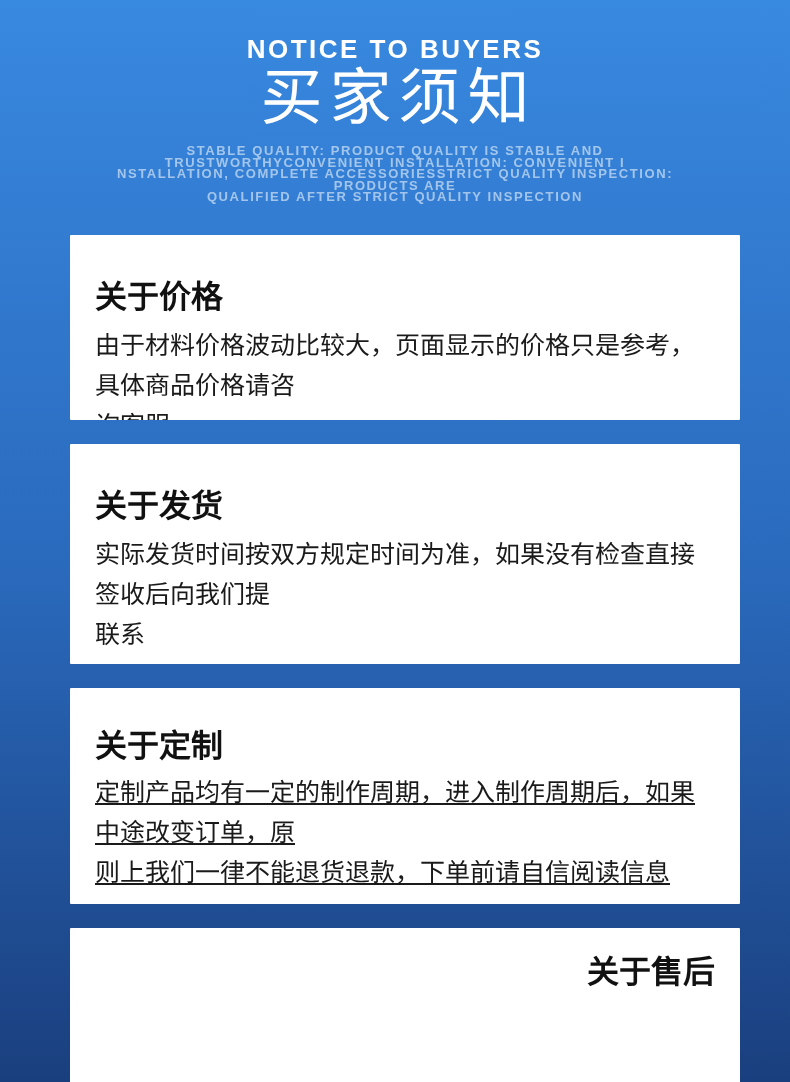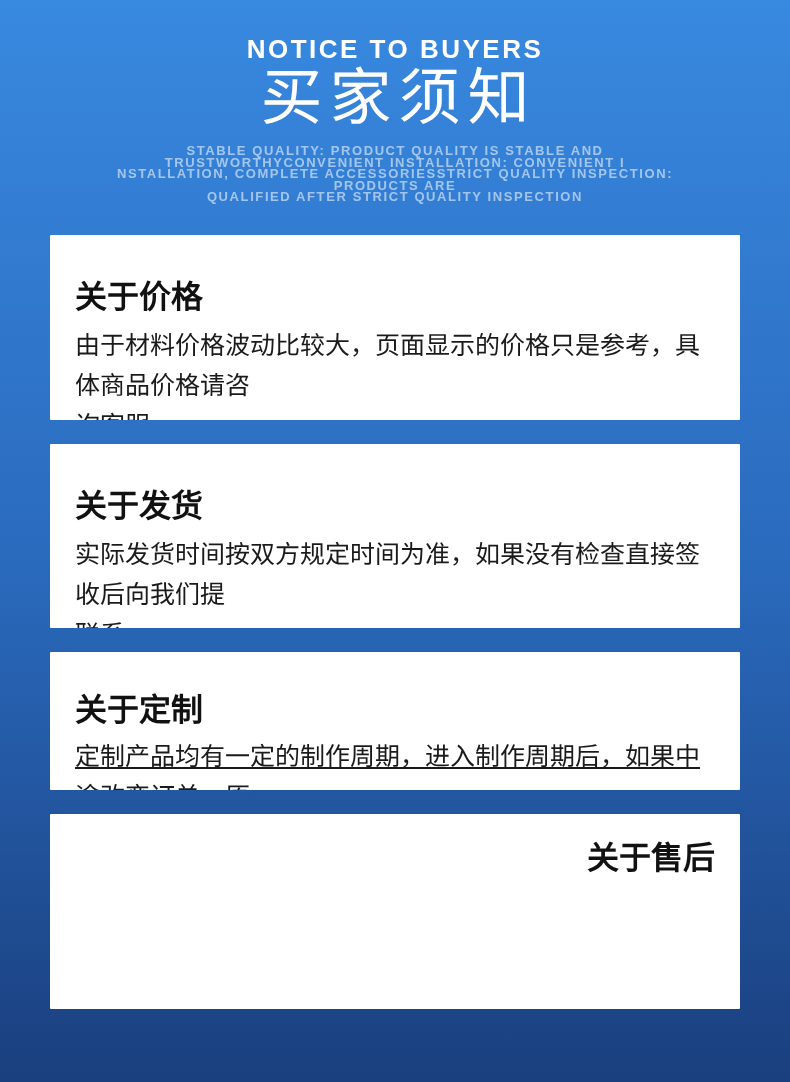--- a/index.html
+++ b/index.html
@@ -53,24 +53,25 @@
   .cards {
     margin-top: 32px;
     padding: 0 50px;
   }
   .card {
     background: var(--card-bg, #FFFFFF);
     border-radius: 1px;
     padding: 0 25px;
     margin-bottom: 24px;
     overflow: hidden;
+    margin-left: 20px;
   }
   .card.c1 { height: 185px; }
-  .card.c2 { height: 184px; }
-  .card.c3 { height: 138px; }
+  .card.c2 { height: 220px; }
+  .card.c3 { height: 216px; }
   .card.c4 { height: 195px; margin-bottom: 0; }
 
   .card-title {
     margin-top: 44px;
     font-size: 32px;
     font-weight: 700;
     line-height: 1.15;
     color: var(--title-text, #111111);
   }
   .card.c3 .card-title { margin-top: 40px; }

